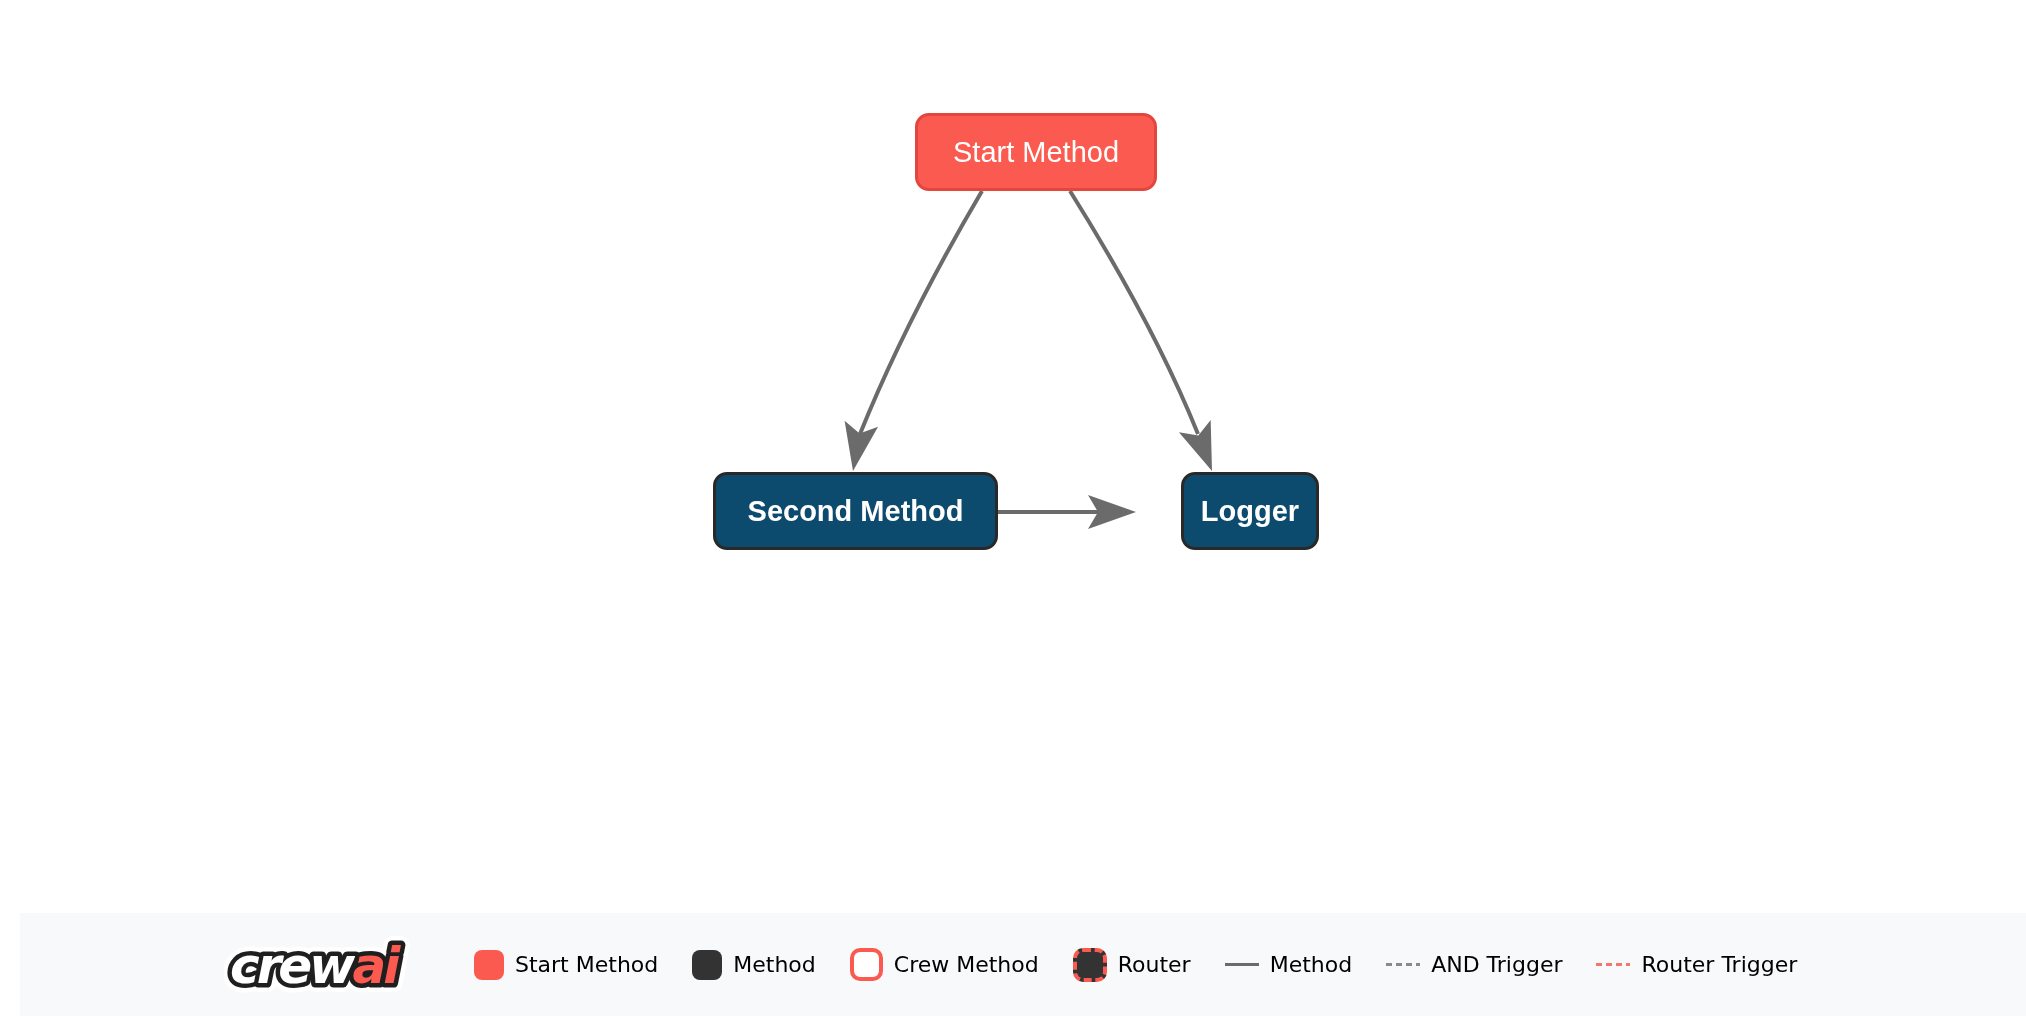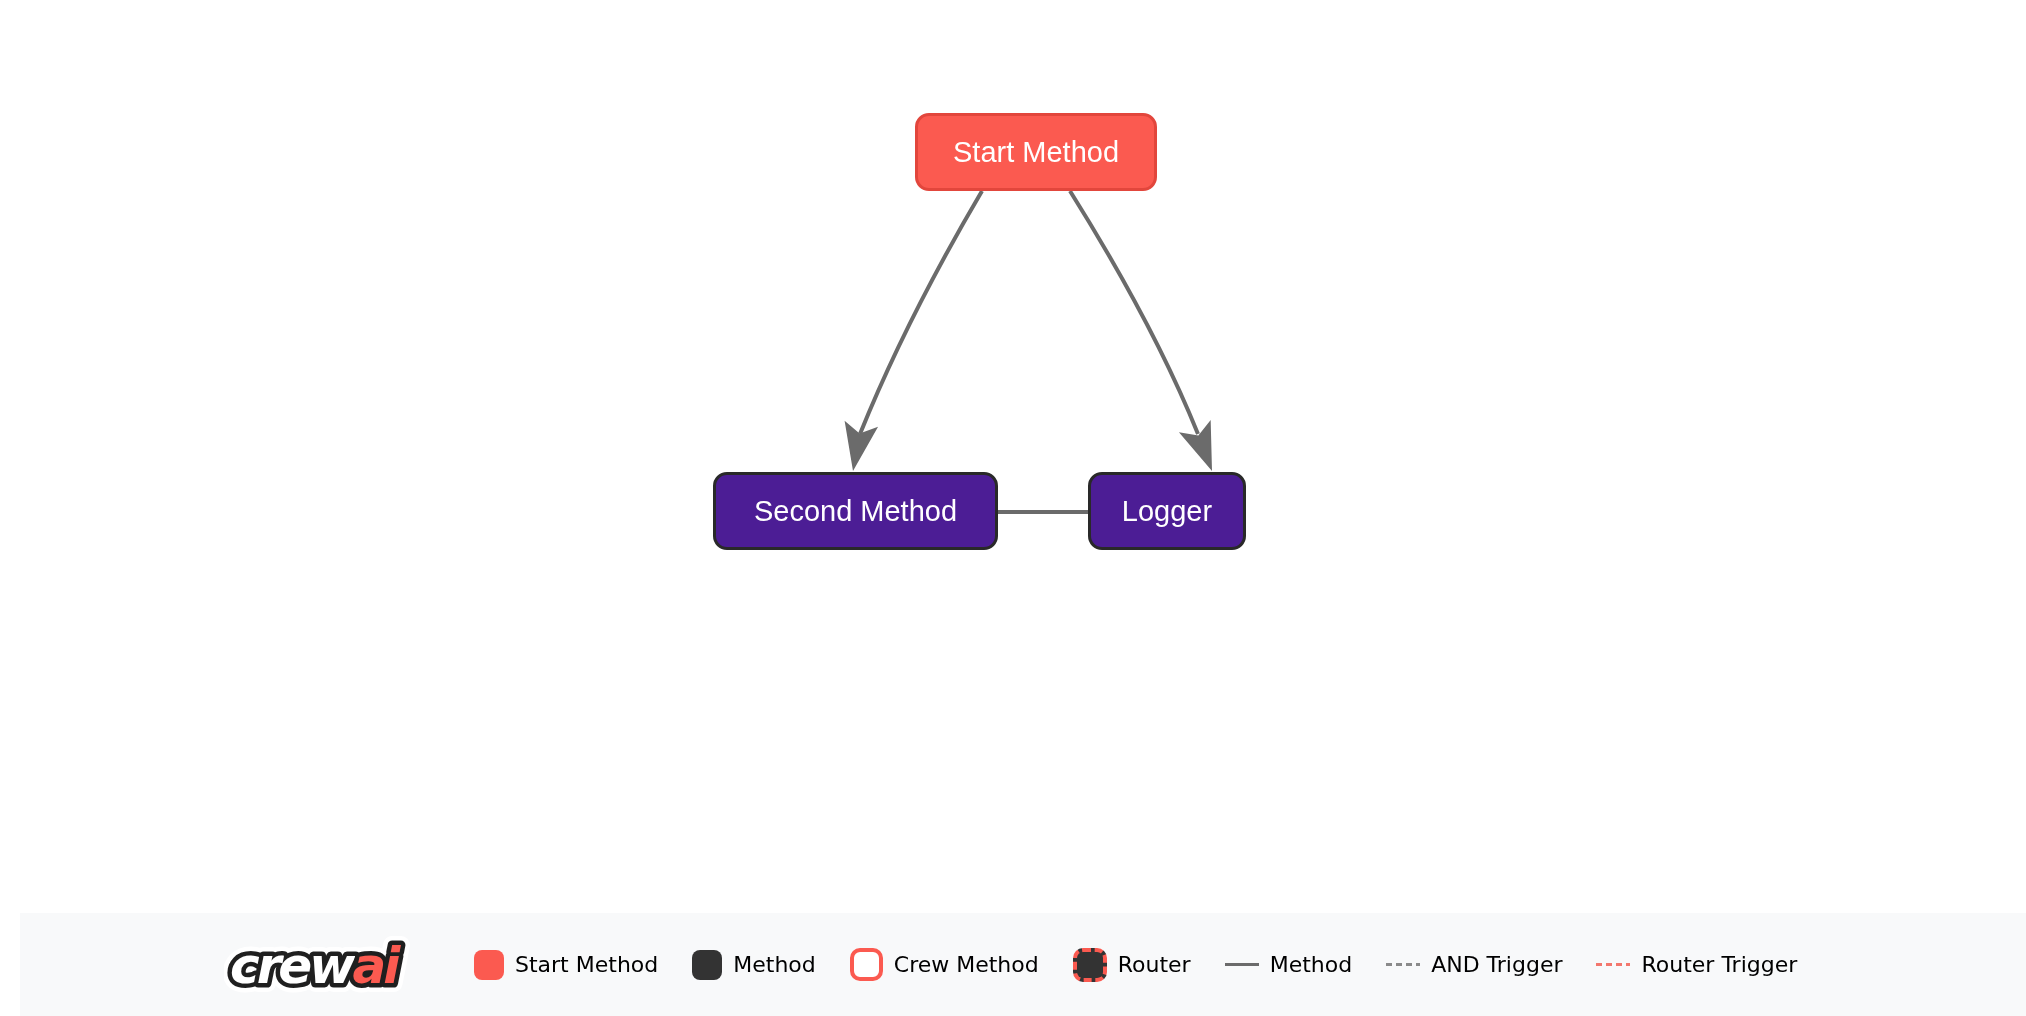--- a/index.html
+++ b/index.html
@@ -37,26 +37,27 @@
     line-height: 1;
     white-space: nowrap;
     cursor: pointer;
     user-select: none;
   }
   .node.start {
     background: #FB5A50;
     border: 3px solid #E2463C;
   }
   .node.method {
-    background: #4c1d95;
+    background: #0c4a6e;
     border: 3px solid #292929;
+    font-weight: bold;
   }
   .node-start   { left: 895px;  top: 113px; width: 242px; height: 78px; }
   .node-second  { left: 693px;  top: 472px; width: 285px; height: 78px; }
-  .node-logger  { left: 1068px; top: 472px; width: 158px; height: 78px; }
+  .node-logger  { left: 1161px; top: 472px; width: 138px; height: 78px; }
 
   
   .legend {
     position: absolute;
     left: 0; bottom: 0;
     width: 2026px;
     height: 103px;
     background: #F8F9FA;
     display: flex;
     align-items: center;

